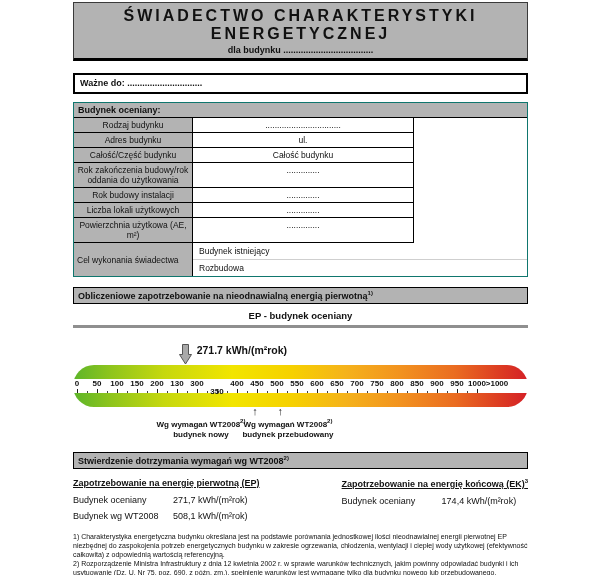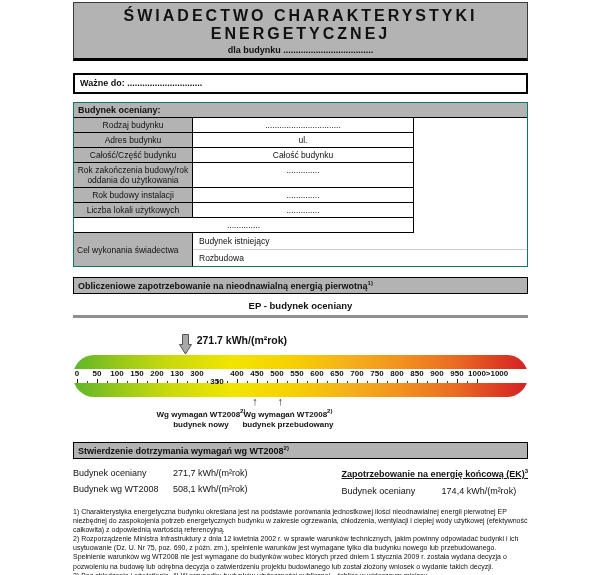--- a/index.html
+++ b/index.html
@@ -100,20 +100,21 @@
         </div>
         <div class="row">
           <div class="cell-label">Rok budowy instalacji</div>
           <div class="cell-value">..............</div>
         </div>
         <div class="row">
           <div class="cell-label">Liczba lokali użytkowych</div>
           <div class="cell-value">..............</div>
         </div>
         <div class="row">
+          <div class="cell-label">Powierzchnia użytkowa (AE, m²)</div>
           <div class="cell-value">..............</div>
         </div>
       </div>
       <div class="tbl-right"></div>
     </div>
     <div class="cel-row">
       <div class="cel-label">Cel wykonania świadectwa</div>
       <div class="cel-values">
         <div>Budynek istniejący</div>
         <div>Rozbudowa</div>
@@ -214,20 +215,21 @@
         <span>Wg wymagań WT2008</span><sup>2)</sup><br>
         <span>budynek przebudowany</span>
       </div>
     </div>
   </div>
 
   <div class="sec-header"><span>Stwierdzenie dotrzymania wymagań wg WT2008</span><sup>2)</sup></div>
 
   <div class="comp-cols">
     <div class="comp-col left">
+      <div class="comp-title">Zapotrzebowanie na energię pierwotną (EP)</div>
       <div class="comp-row">
         <div class="comp-label">Budynek oceniany</div>
         <div class="comp-value">271,7 kWh/(m²rok)</div>
       </div>
       <div class="comp-row">
         <div class="comp-label">Budynek wg WT2008</div>
         <div class="comp-value">508,1 kWh/(m²rok)</div>
       </div>
     </div>
     <div class="comp-col right">

